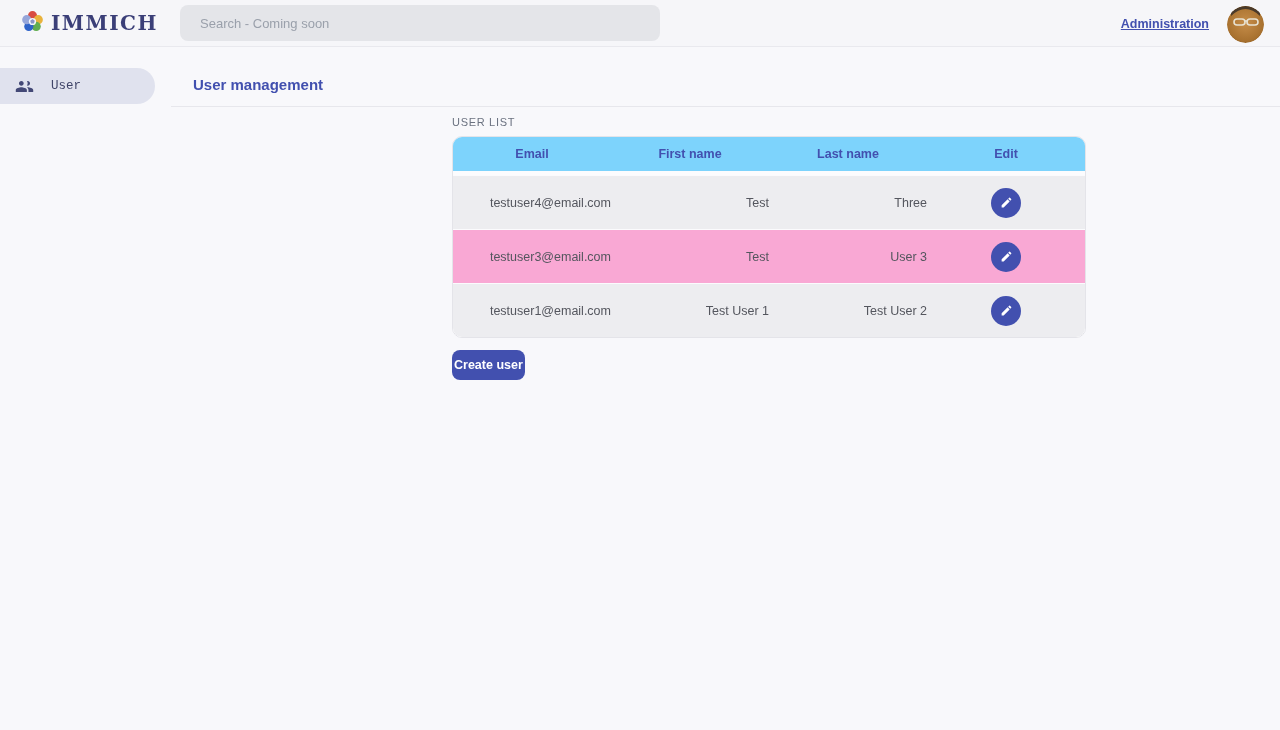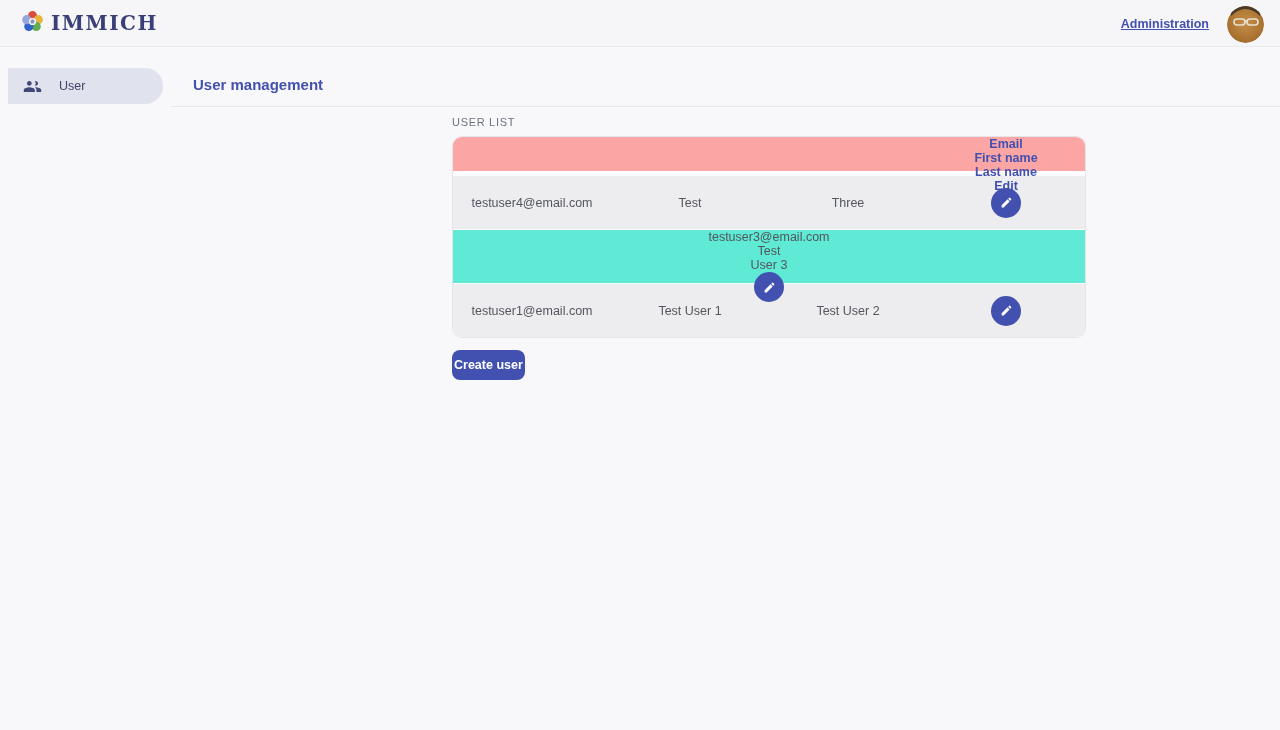--- a/index.html
+++ b/index.html
@@ -48,21 +48,21 @@
     color: #4250af; text-decoration: underline;
     cursor: pointer;
   }
   .avatar {
     width: 37px; height: 37px; border-radius: 50%;
     overflow: hidden; cursor: pointer; flex-shrink: 0;
   }
 
   
   .sidebar {
-    position: absolute; top: 47px; left: 8px; bottom: 0; width: 171px;
+    position: absolute; top: 47px; left: 0; bottom: 0; width: 171px; font-family: Liberation Mono, monospace;
   }
   .sidebar-item {
     margin-top: 21px; height: 36px; width: 155px;
     background: #e0e2ee;
     border-radius: 0 18px 18px 0;
     display: flex; align-items: center;
     padding-left: 15px; gap: 17px;
     cursor: pointer;
   }
   .sidebar-item-label {
@@ -93,37 +93,36 @@
     font-size: 11px; font-weight: 500; color: #6b7280;
     letter-spacing: 0.7px;
   }
   .user-table {
     margin-top: 8px;
     border: 1px solid #e4e4e9; border-radius: 10px;
     overflow: hidden;
     background: #fcfcfe;
   }
   .table-header {
-    display: flex; height: 34px; align-items: flex-end;
-    background: #fca5a5;
-    flex-direction: column;
+    display: flex; height: 34px; align-items: center;
+    background: #7dd3fc;
   }
   .th {
     width: 25%; text-align: center;
     font-size: 12.5px; font-weight: 600; color: #4250af;
   }
   .table-body { padding-top: 4px; background: #fcfcfe; }
   .table-row {
     display: flex; height: 54px; align-items: center;
     border-top: 1px solid #fbfbfd;
   }
   .table-row.shade-dark  { background: #ededf0; }
-  .table-row.shade-light { background: #5eead4; flex-direction: column; }
+  .table-row.shade-light { background: #f9a8d4; }
   .td {
-    width: 25%; text-align: center;
+    width: 25%; text-align: right;
     font-size: 12.5px; color: #54565e;
   }
   .td-edit { width: 25%; display: flex; justify-content: center; }
   .edit-btn {
     width: 30px; height: 30px; border-radius: 50%;
     background: #4250af; border: none; cursor: pointer;
     display: flex; align-items: center; justify-content: center;
   }
   .create-btn {
     margin-top: 12px;
@@ -147,20 +146,21 @@
         <circle cx="23.3" cy="25.1" r="6.6" fill="#62ad52"></circle>
         <circle cx="12.7" cy="25.1" r="6.6" fill="#2f63c9"></circle>
         <circle cx="9.7" cy="15.4" r="6.6" fill="#96a6da"></circle>
         <circle cx="18" cy="18" r="5.2" fill="#f6f6f9"></circle>
         <polygon points="18,14.4 21.3,16.9 20.1,20.9 15.9,20.9 14.7,16.9" fill="#8b95c9"></polygon>
       </svg>
     </span>
     <span class="brand-name">IMMICH</span>
   </div>
 
+  <input class="searchbar" type="text" placeholder="Search - Coming soon" style="">
 
   <div class="nav-right">
     <a class="admin-link">Administration</a>
     <div class="avatar">
       <svg width="37" height="37" viewBox="0 0 37 37">
         <defs>
           <radialGradient id="skin" cx="50%" cy="45%" r="70%">
             <stop offset="0%" stop-color="#c78e4a"></stop>
             <stop offset="70%" stop-color="#a8712f"></stop>
             <stop offset="100%" stop-color="#7e5423"></stop>

